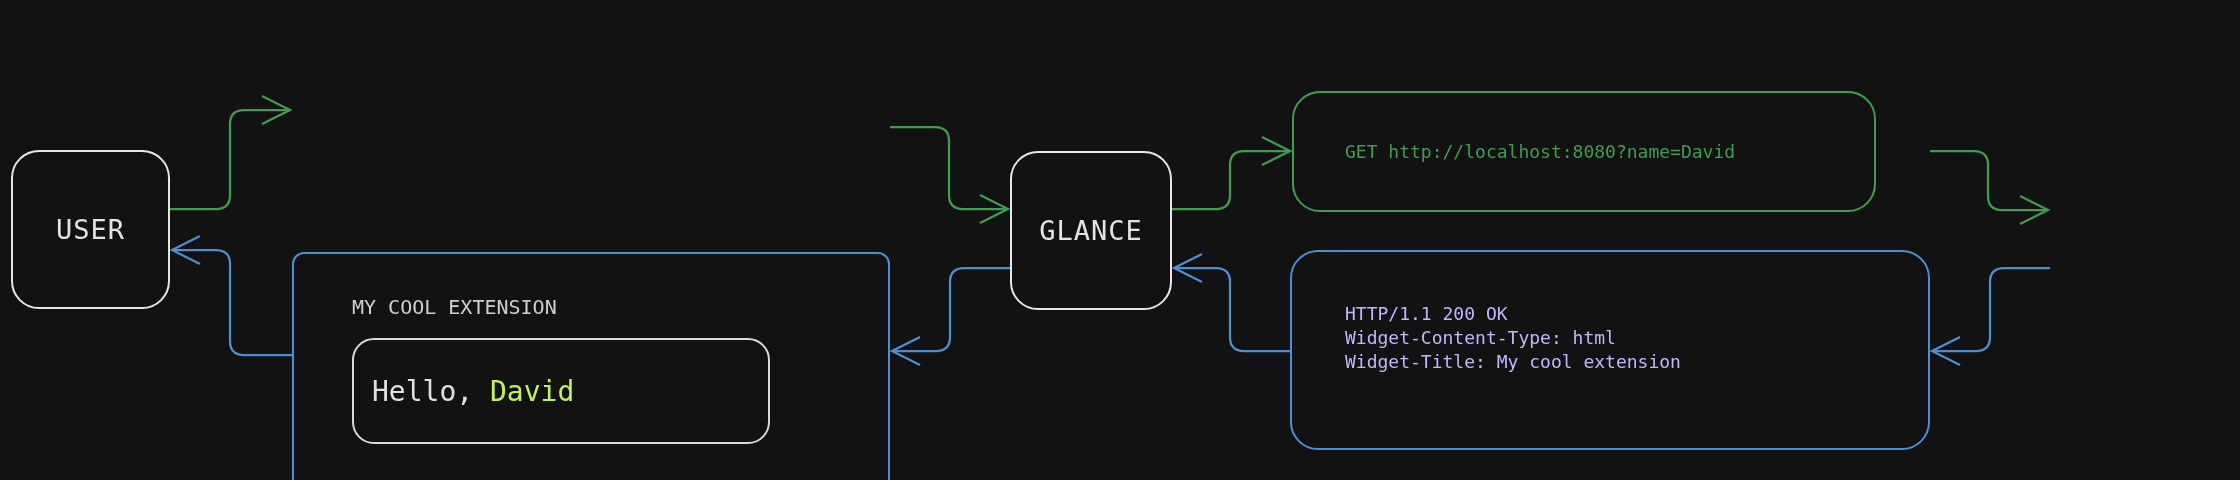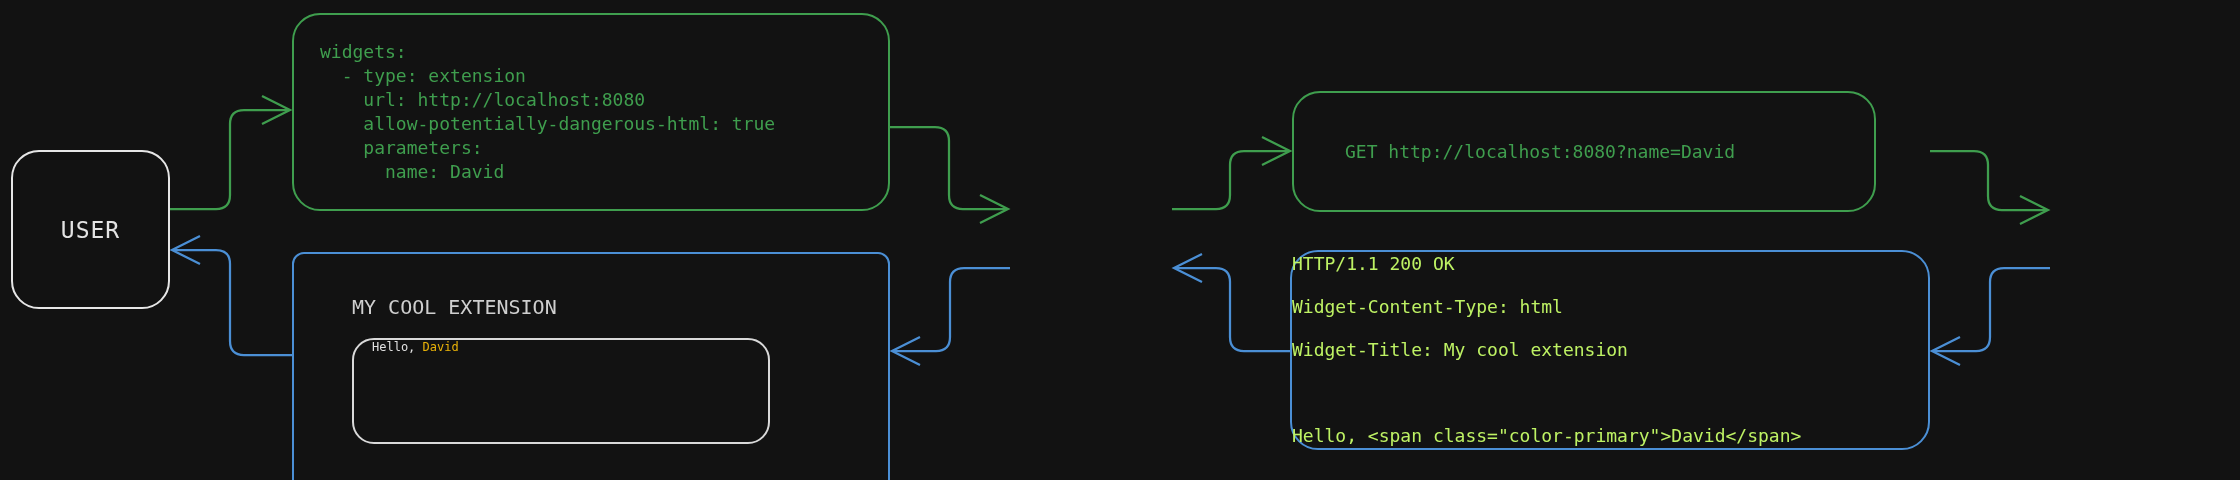--- a/index.html
+++ b/index.html
@@ -31,21 +31,21 @@
 
   
   .node {
     position: absolute;
     border: 2.5px solid #e6e6e6;
     border-radius: 28px;
     display: flex;
     align-items: center;
     justify-content: center;
     color: #e3e3e3;
-    font-size: 23px;
+    font-size: 27px;
     letter-spacing: 1px;
     box-sizing: border-box;
   }
   #node-user      { left: 11px;   top: 150px; width: 159px; height: 159px; }
   #node-glance    { left: 1010px; top: 151px; width: 162px; height: 159px; }
   #node-extension { left: 2050px; top: 148px; width: 178px; height: 160px; }
 
   
   .msgbox {
     position: absolute;
@@ -68,22 +68,22 @@
   }
   #box-request {
     left: 1292px; top: 91px; width: 584px; height: 121px;
     border: 2.5px solid #3f9e4e;
     color: #3f9e4e;
     padding-left: 51px;
   }
   #box-response {
     left: 1290px; top: 250px; width: 640px; height: 200px;
     border: 2.5px solid #4b8fd5;
-    color: #bef264;
-    justify-content: space-between;
+    color: #c4b5fd;
+    padding-left: 53px;
   }
 
   
   #box-preview {
     position: absolute;
     left: 292px; top: 252px; width: 598px; height: 252px;
     border: 2.5px solid #4b8fd5;
     border-radius: 12px;
     box-sizing: border-box;
     padding: 42px 0 16px 58px;
@@ -95,25 +95,26 @@
     white-space: pre;
   }
   #preview-widget {
     margin-top: 20px;
     width: 418px;
     height: 106px;
     border: 2px solid #d9d9d9;
     border-radius: 22px;
     box-sizing: border-box;
     display: flex;
+    align-items: center;
     padding-left: 18px;
-    font-size: 12px;
+    font-size: 28px;
   }
   #preview-widget .greet-prefix { color: #e0e0e0; white-space: pre; }
-  #preview-widget .greet-name   { color: #eab308; white-space: pre; }
+  #preview-widget .greet-name   { color: #bef264; white-space: pre; }
 </style>
 </head>
 <body>
 
 <div id="stage">
 
   <svg id="wires" viewBox="0 0 2240 480" xmlns="http://www.w3.org/2000/svg">
 
     <g>
       <path class="wire-green" d="M 170 209 H 216 Q 230 209 230 195 V 124 Q 230 110 244 110 H 288" stroke="#3f9e4e"></path>
@@ -146,40 +147,34 @@
     </g>
     <g>
       <path class="wire-blue" d="M 292 355 H 244 Q 230 355 230 341 V 264 Q 230 250 216 250 H 174" stroke="#4b8fd5"></path>
       <path class="wire-blue" d="M 200 236 L 172 250 L 200 264" stroke="#4b8fd5"></path>
     </g>
   </svg>
 
   <div class="node" id="node-user">
     <span>USER</span>
   </div>
+  <div class="node" id="node-glance">
+    <span>GLANCE</span>
+  </div>
 
-  <div class="msgbox" id="box-config">
-    <div class="code-line">widgets:</div>
-    <div class="code-line">  - type: extension</div>
-    <div class="code-line">    url: http://localhost:8080</div>
-    <div class="code-line">    allow-potentially-dangerous-html: true</div>
-    <div class="code-line">    parameters:</div>
-    <div class="code-line">      name: David</div>
-  </div>
 
   <div class="msgbox" id="box-request">
     <div class="code-line">GET http://localhost:8080?name=David</div>
   </div>
 
   <div class="msgbox" id="box-response">
     <div class="code-line">HTTP/1.1 200 OK</div>
     <div class="code-line">Widget-Content-Type: html</div>
     <div class="code-line">Widget-Title: My cool extension</div>
     <div class="code-line">&nbsp;</div>
-    <div class="code-line">Hello, &lt;span class="color-primary"&gt;David&lt;/span&gt;</div>
   </div>
 
   <div id="box-preview">
     <div id="preview-title">MY COOL EXTENSION</div>
     <div id="preview-widget">
       <span class="greet-prefix">Hello, </span>
         <span class="greet-name">David</span>
     </div>
   </div>
 

